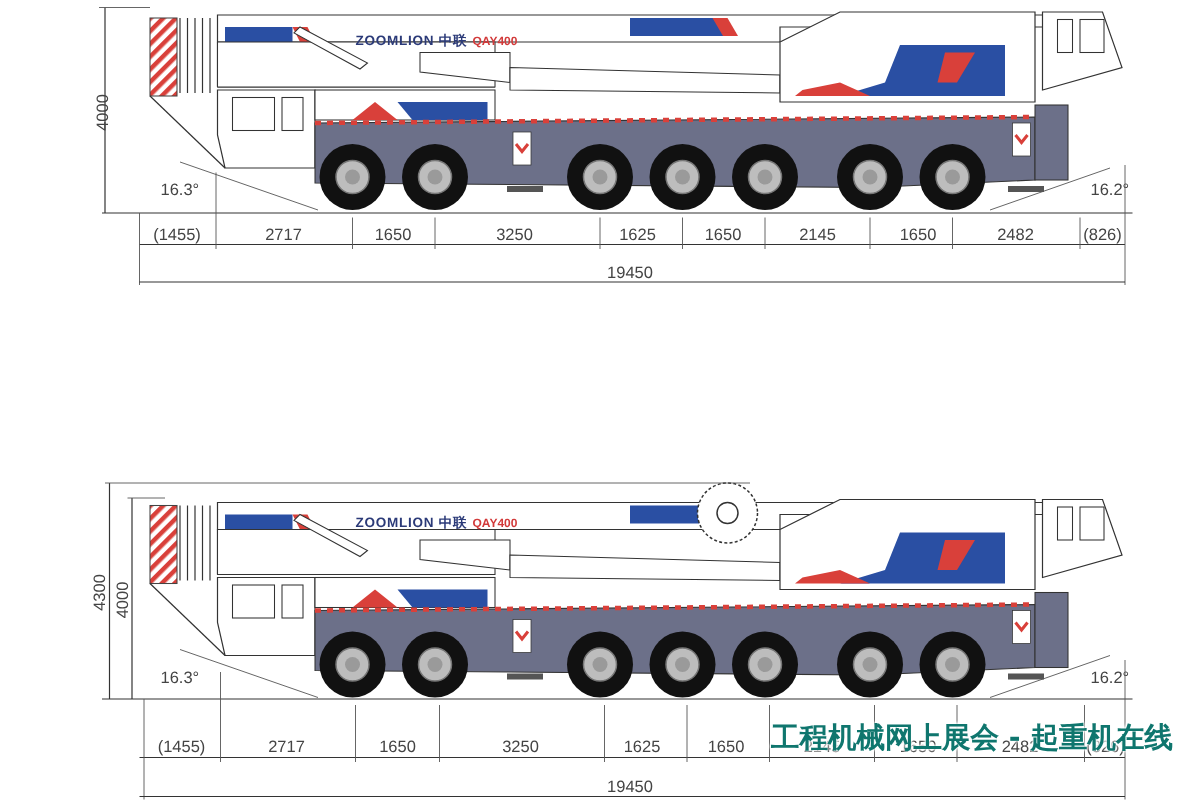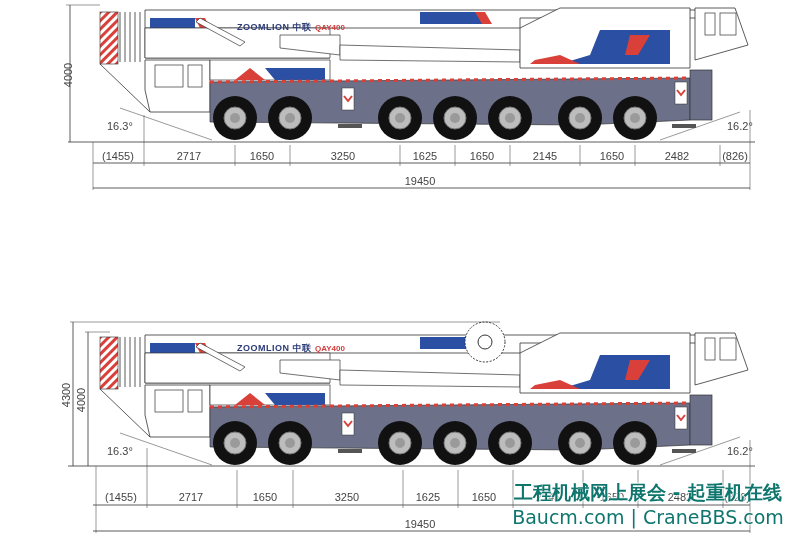--- a/index.html
+++ b/index.html
@@ -184,14 +184,13 @@
     <text x="612" y="501" class="dim" text-anchor="middle">1650</text>
     <text x="680" y="501" class="dim" text-anchor="middle">2482</text>
     <text x="737" y="501" class="dim" text-anchor="middle">(826)</text>
     <line x1="93" y1="531" x2="750" y2="531" class="ln"></line>
     <text x="420" y="528" class="dim" text-anchor="middle">19450</text>
   </g>
 </svg>
 
 <div class="watermark">
   <div class="wm1">工程机械网上展会 - 起重机在线</div>
-  <div class="wm2">Baucm.com | CraneBBS.com</div>
 </div>
 
 </body></html>

